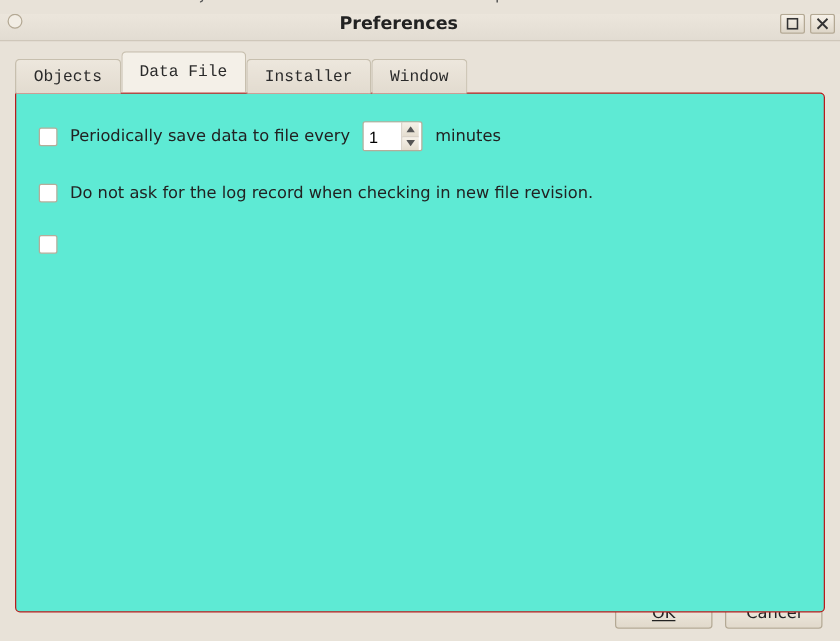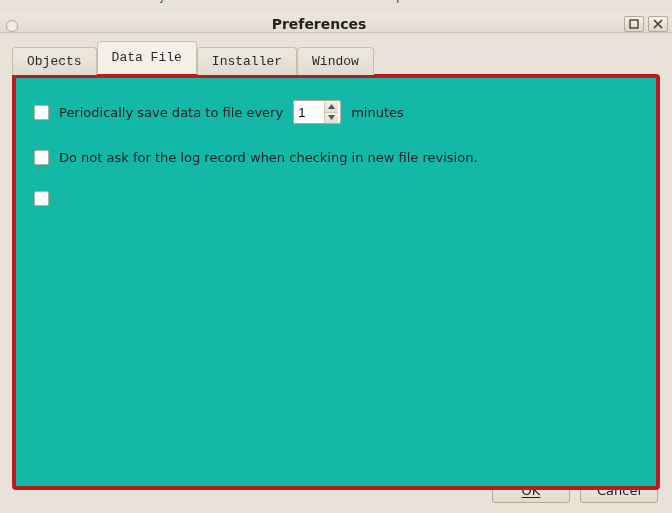--- a/index.html
+++ b/index.html
@@ -19,21 +19,21 @@
     overflow: hidden;
   }
   .menubar .menus {
     position: absolute;
     top: -12px; left: 10px;
     display: flex; gap: 18px;
     color: #555;
   }
   .titlebar {
     display: flex;
-    align-items: flex-end;
+    align-items: flex-start;
     height: 22px;
     padding: 0 4px;
     background: linear-gradient(#ece6dc,#e2dcd2);
     border-bottom: 1px solid #cfc7ba;
   }
   .titlebar .badge {
     width: 12px; height: 12px;
     border: 1px solid #b4a994;
     border-radius: 50%;
     background: #f2ede4;
@@ -81,23 +81,23 @@
   }
   .tab.active {
     background: #f4f0e8;
     border-bottom: 1px solid #f4f0e8;
     padding-top: 8px;
     padding-bottom: 8px;
     top: 0;
     z-index: 3;
   }
   .panel {
-    border: 4px solid #b91c1c;
+    border: 1px solid #b91c1c;
     border-radius: 0 4px 4px 4px;
-    background: #14b8a6;
+    background: #5eead4;
     height: 416px;
     padding: 22px 18px;
     position: relative;
     z-index: 1;
   }
   .row {
     display: flex;
     align-items: center;
     margin-bottom: 26px;
     gap: 10px;

